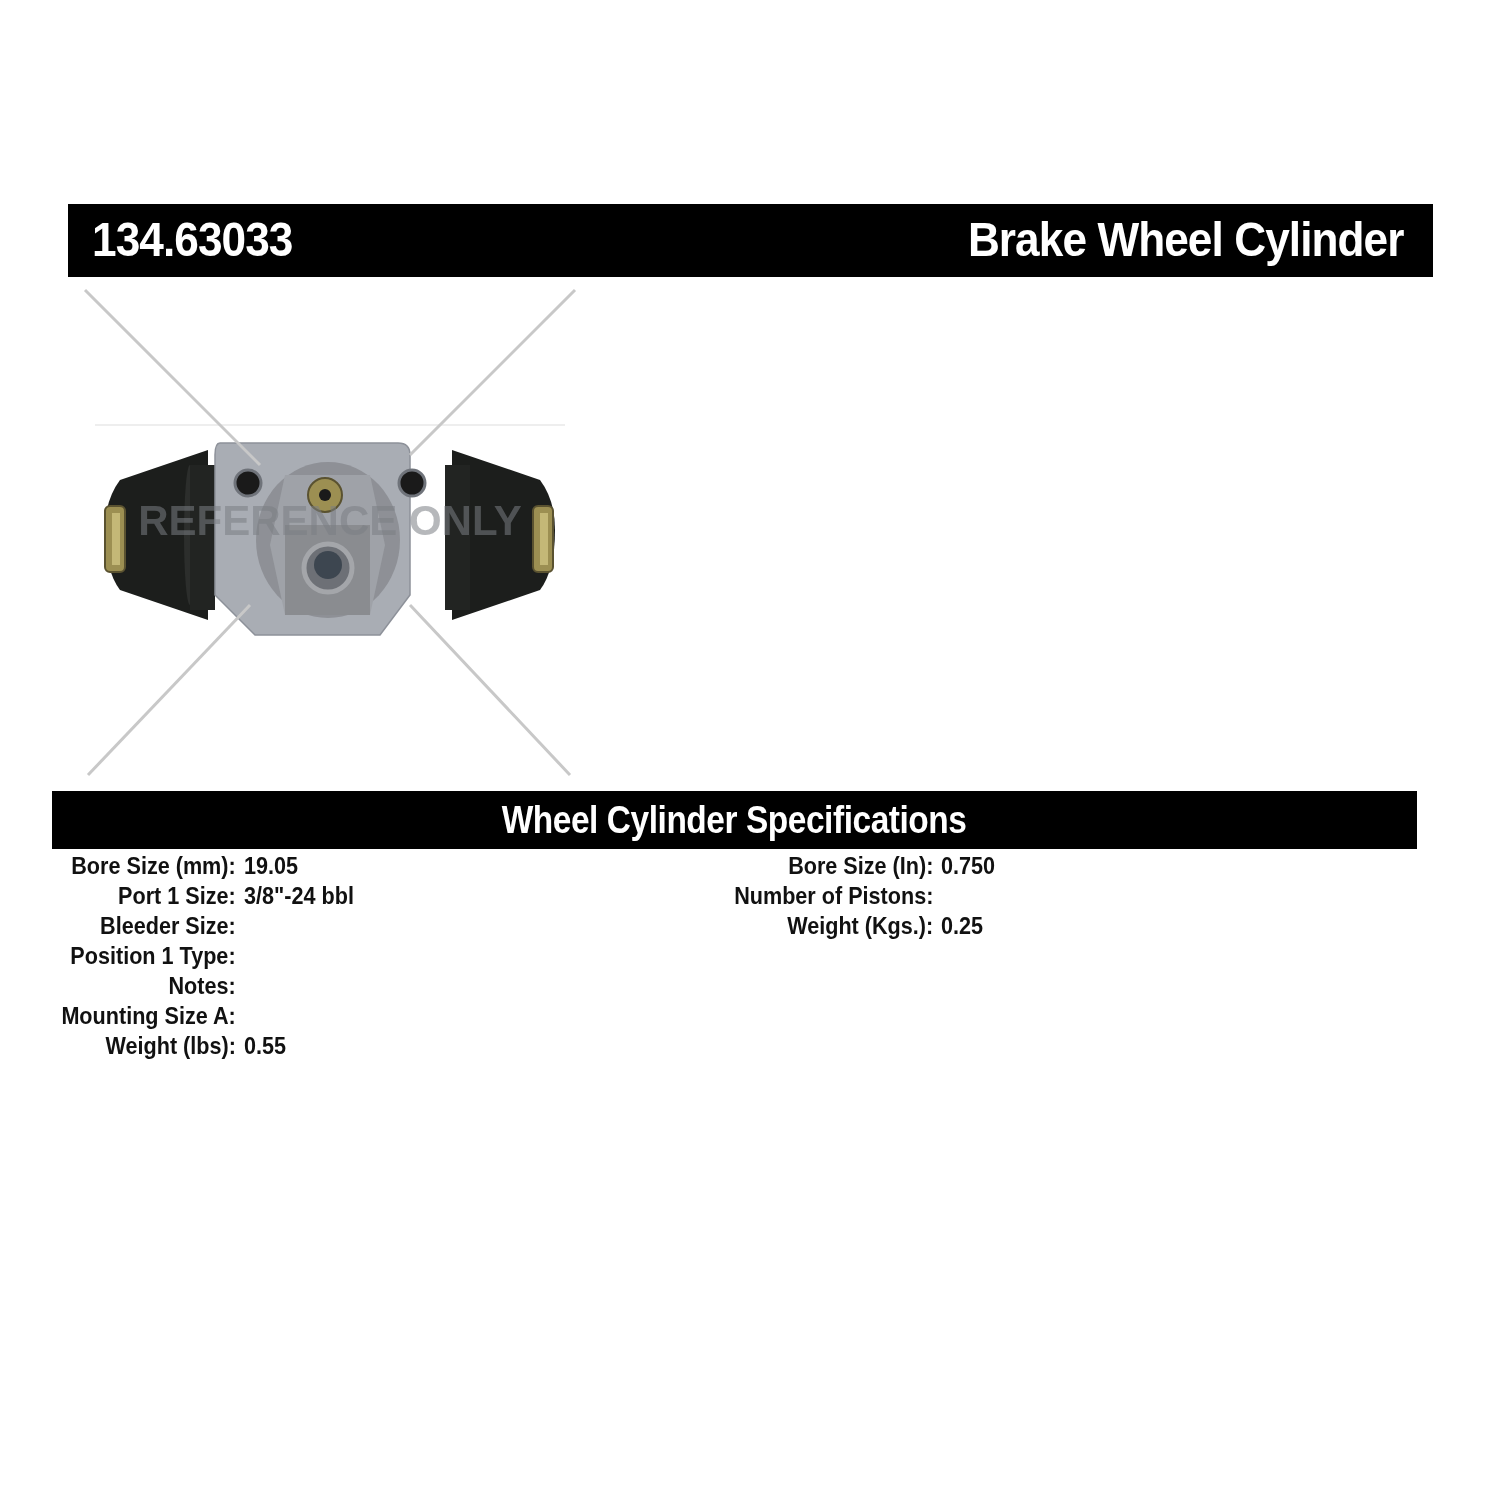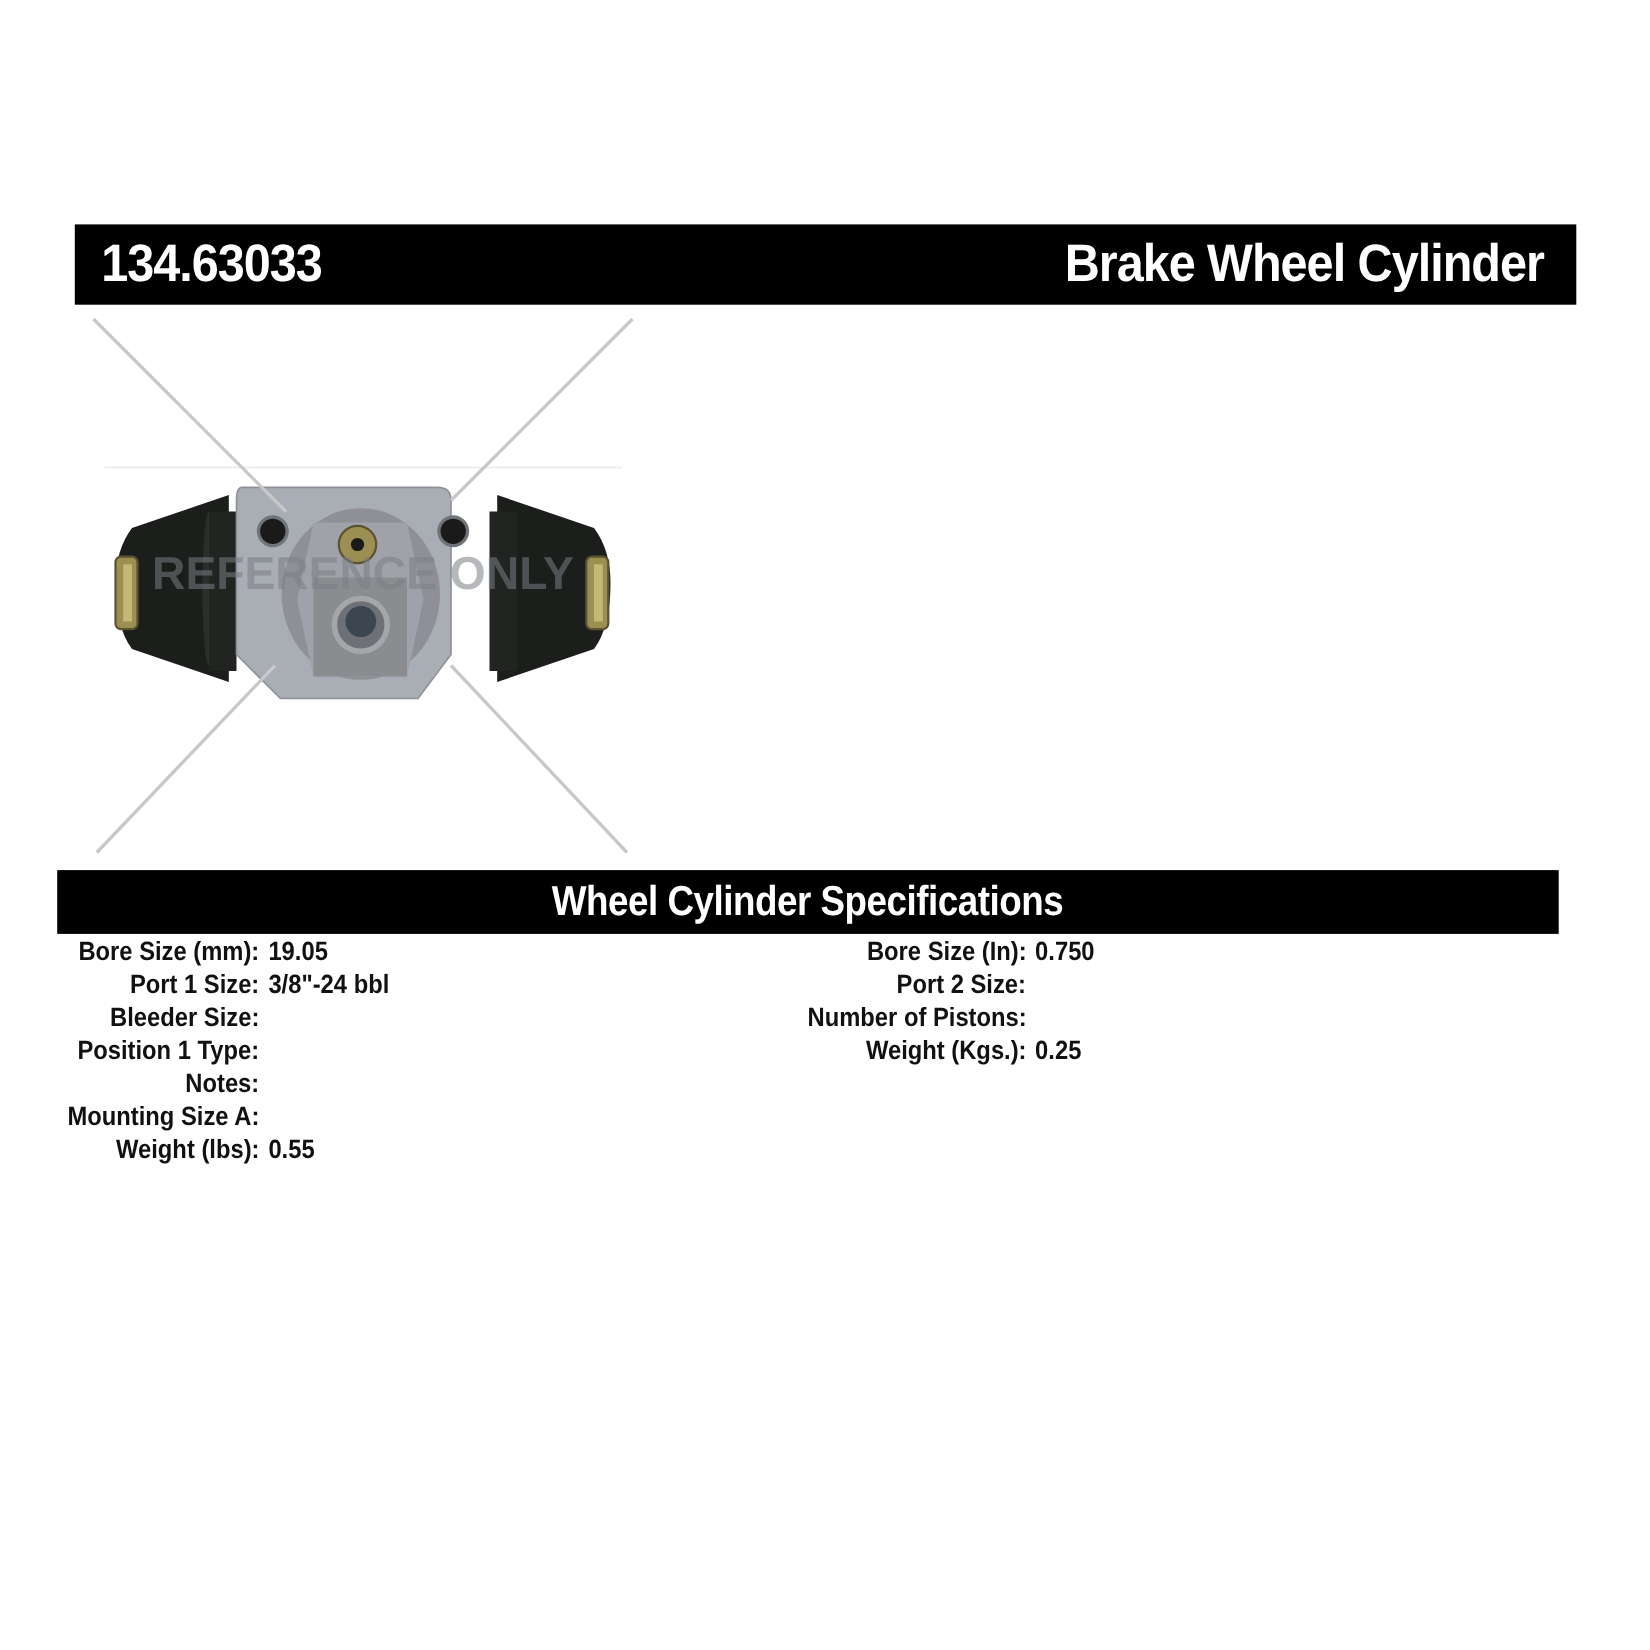--- a/index.html
+++ b/index.html
@@ -190,24 +190,20 @@
     <span class="value">0.55</span>
   </div>
 </div>
 
 <div class="spec-col right">
   <div class="spec-row">
     <span class="label">Bore Size (In):</span>
     <span class="value">0.750</span>
   </div>
   <div class="spec-row">
-    <span class="label">Port 2 Size:</span>
-    <span class="value"></span>
-  </div>
-  <div class="spec-row">
     <span class="label">Number of Pistons:</span>
     <span class="value"></span>
   </div>
   <div class="spec-row">
     <span class="label">Weight (Kgs.):</span>
     <span class="value">0.25</span>
   </div>
 </div>
 
 </body></html>

